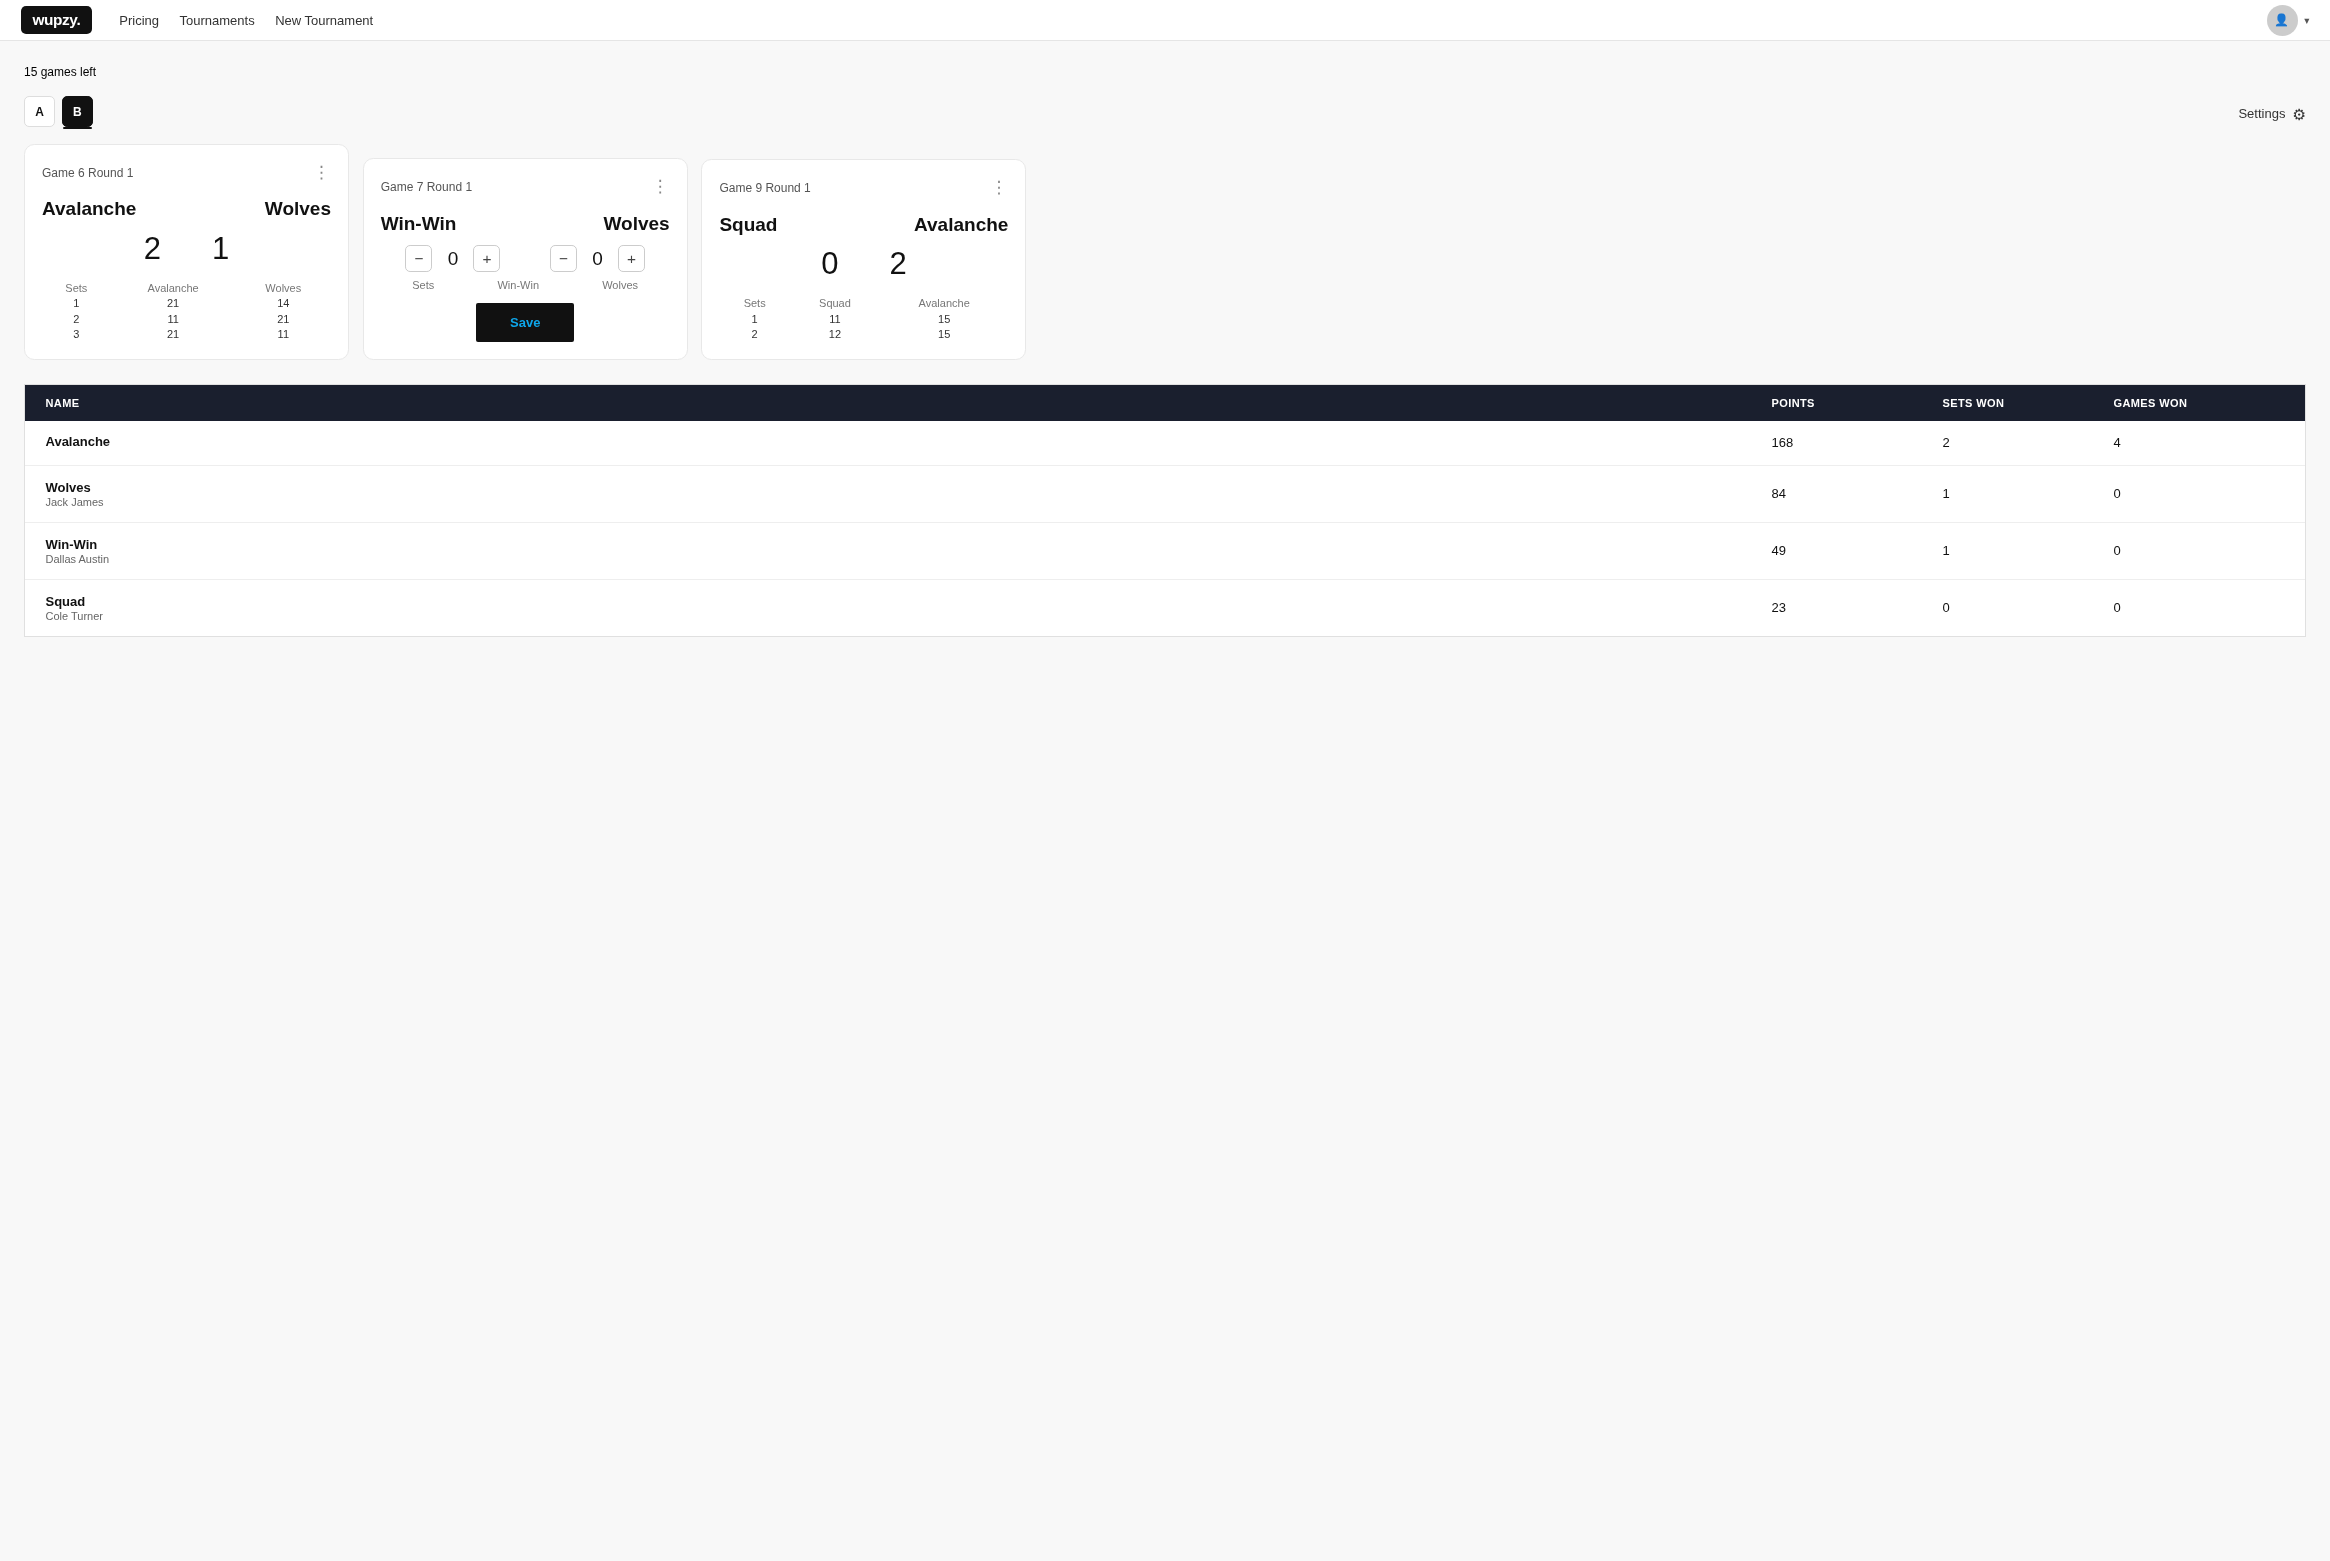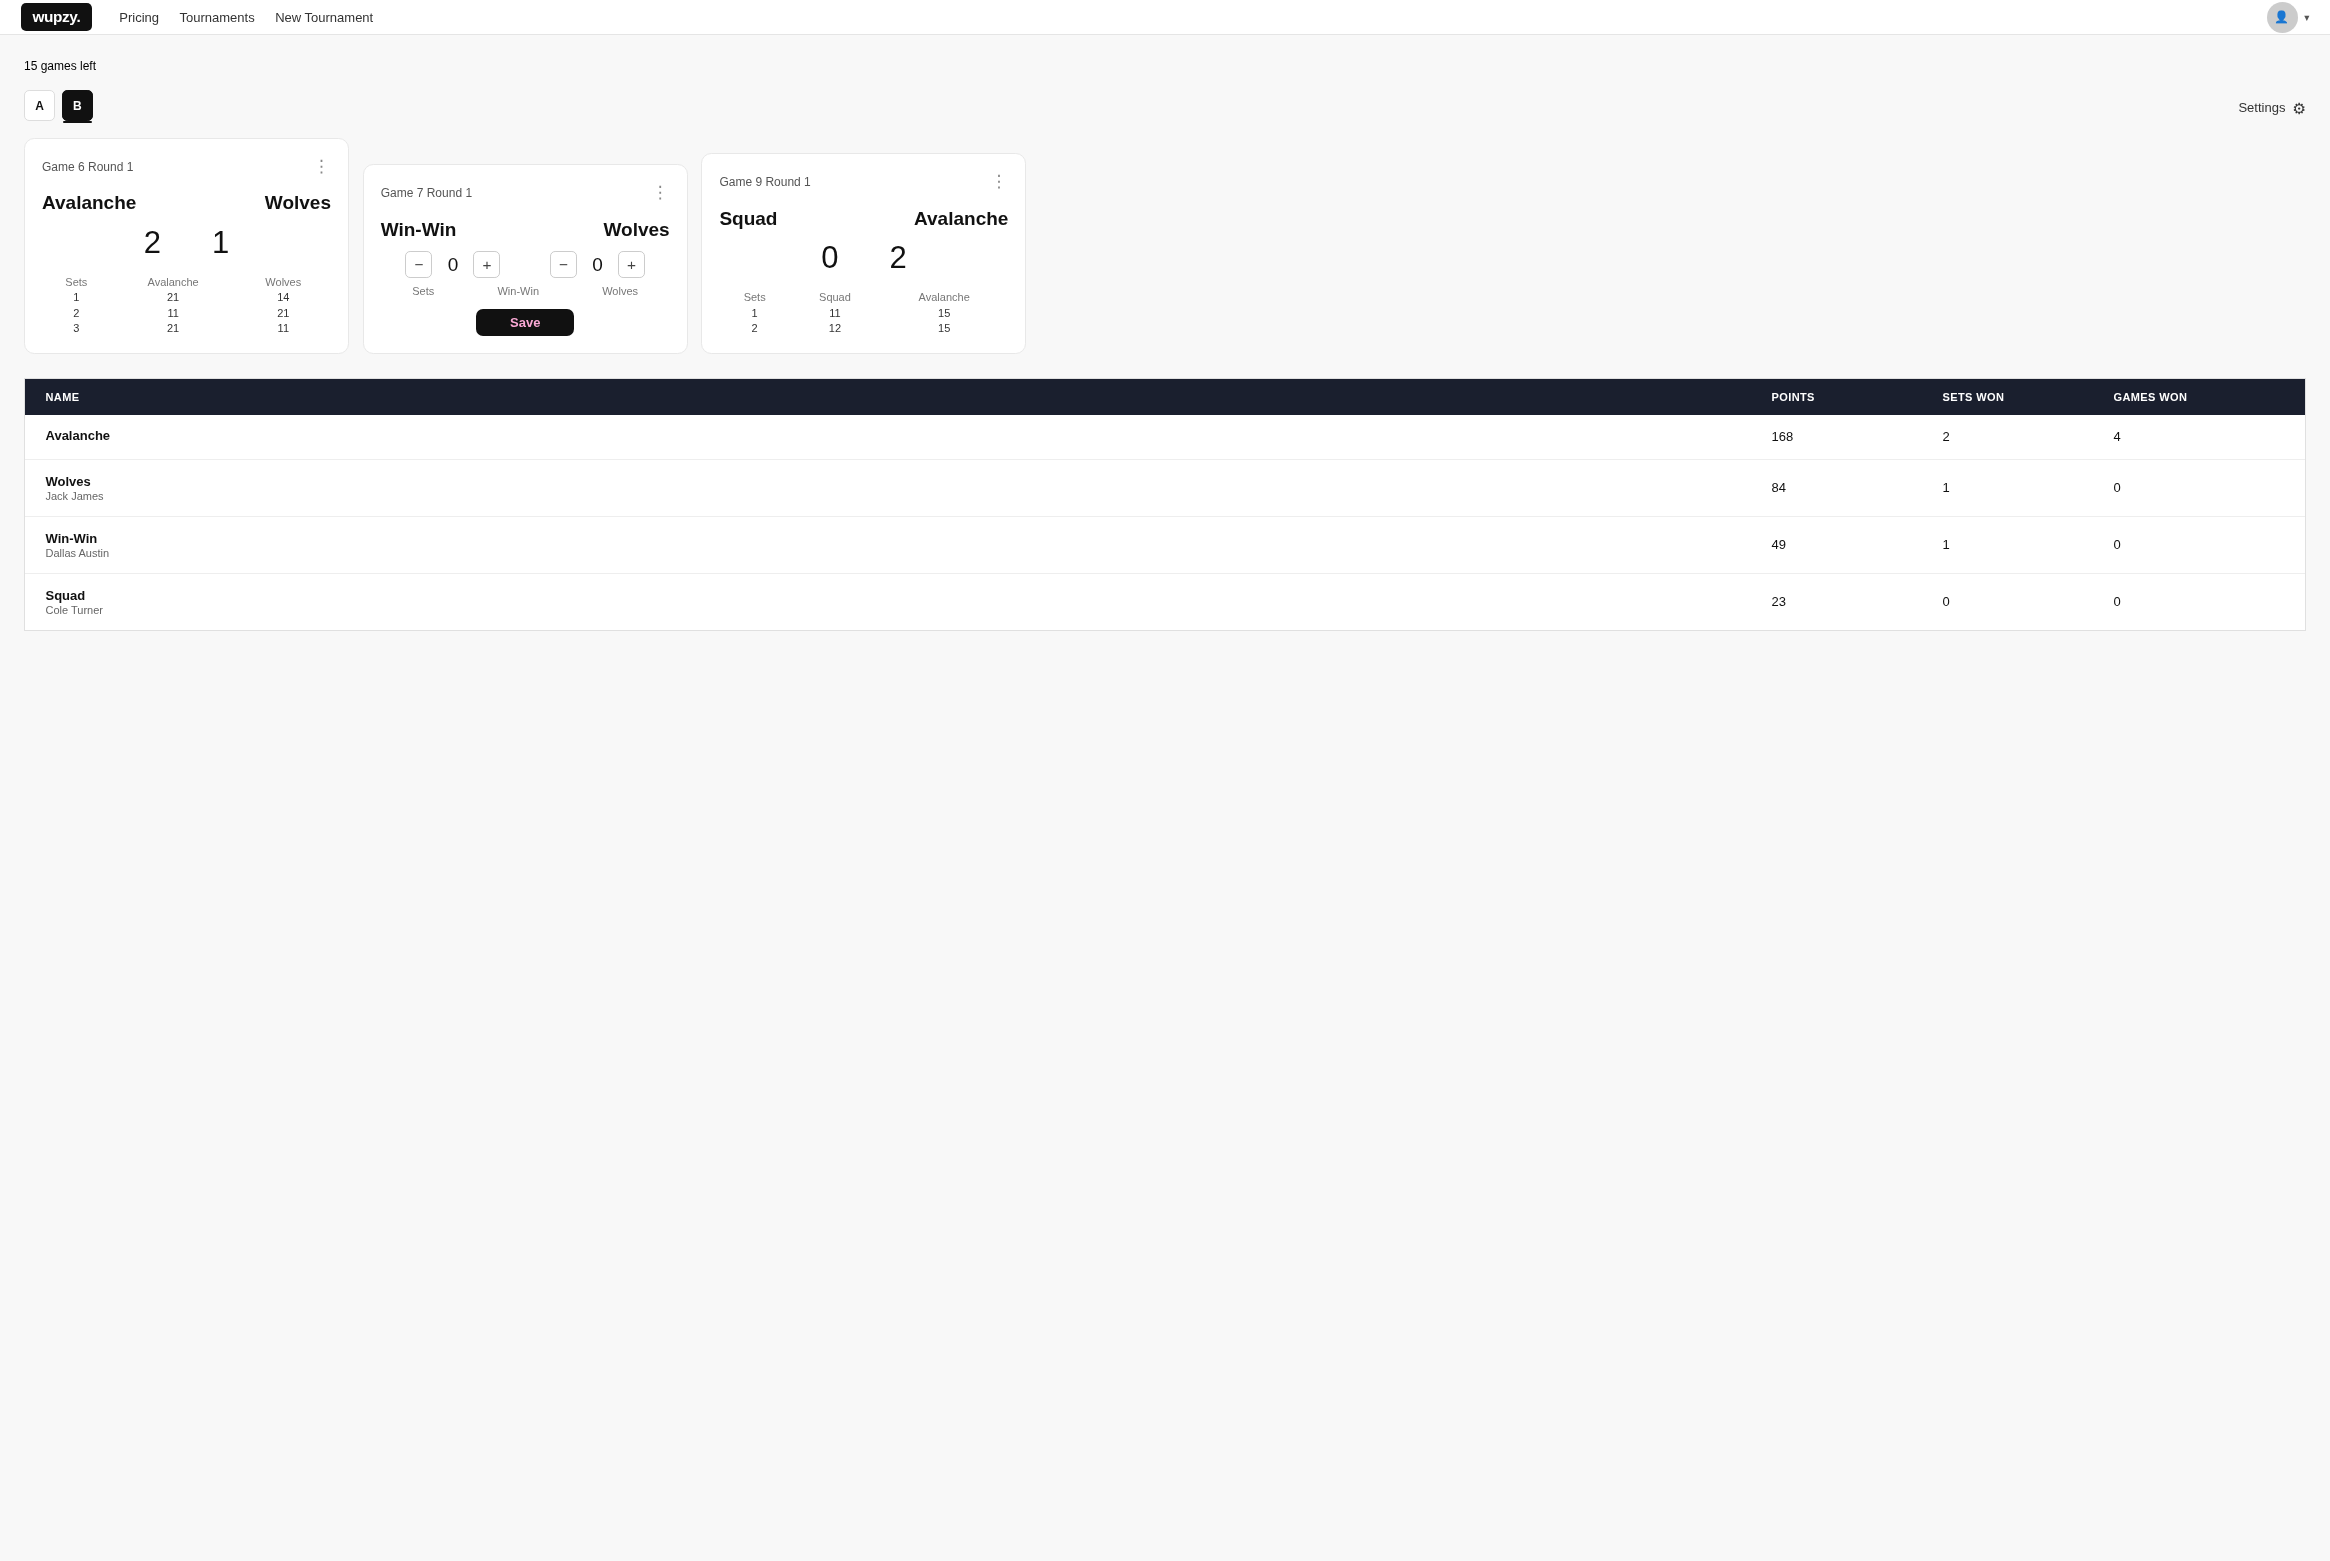--- a/index.html
+++ b/index.html
@@ -1,21 +1,21 @@
 <!DOCTYPE html>
 <html style="font-size:13.7px"><head>
   <meta charset="utf-8">
   <style>
     * { box-sizing: border-box; margin: 0; padding: 0; }
     body { font-family: -apple-system, BlinkMacSystemFont, 'Segoe UI', sans-serif; background: #f8f8f8; color: #111; min-height: 100vh; }
 
     
     .navbar {
       display: flex; align-items: center; background: #fff;
-      border-bottom: 0.9px solid #e5e5e5; padding: 0 20.5px; height: 35px; gap: 27px;
+      border-bottom: 0.9px solid #e5e5e5; padding: 0 20.5px; height: 41px; gap: 27px;
     }
     .logo {
       background: #111; color: #fff; font-weight: 900; font-size: 15.4px;
       padding: 5.1px 12px; border-radius: 5.1px; letter-spacing: -0.4px; white-space: nowrap;
     }
     .nav-links { display: flex; gap: 20.5px; }
     .nav-link { font-size: 13px; color: #333; cursor: pointer; text-decoration: none; }
     .nav-right { margin-left: auto; display: flex; align-items: center; gap: 6.8px; }
     .avatar {
       width: 31px; height: 31px; border-radius: 50%; background: #ccc;
@@ -76,22 +76,22 @@
       justify-content: center; cursor: pointer; color: #444;
     }
     .ctrl-val { font-size: 19px; font-weight: 400; min-width: 20.5px; text-align: center; }
 
     .sets-table { width: 100%; border-collapse: collapse; font-size: 11px; }
     .sets-table th { color: #777; font-weight: 500; padding: 1.7px 6.8px; text-align: center; }
     .sets-table td { text-align: center; padding: 1.7px 6.8px; color: #333; }
 
     .save-btn {
       display: block; margin: 12px auto 0;
-      background: #111; color: #f9a8d4; border: none; border-radius: 7px;
-      padding: 6px 34px; font-size: 13px; font-weight: 600; cursor: pointer;
+      background: #111; color: #0ea5e9; border: none; border-radius: 2px;
+      padding: 12px 34px; font-size: 13px; font-weight: 600; cursor: pointer;
     }
 
     .sets-label-row { display: flex; justify-content: space-around; font-size: 11px; color: #777; margin-bottom: 3.4px; }
 
     
     .leaderboard { border: 0.9px solid #e0e0e0; border-radius: 0; overflow: hidden; }
     .lb-header {
       display: grid; grid-template-columns: 1fr 171px 171px 171px;
       background: #1a1f2e; color: #fff; padding: 12px 20.5px;
     }

